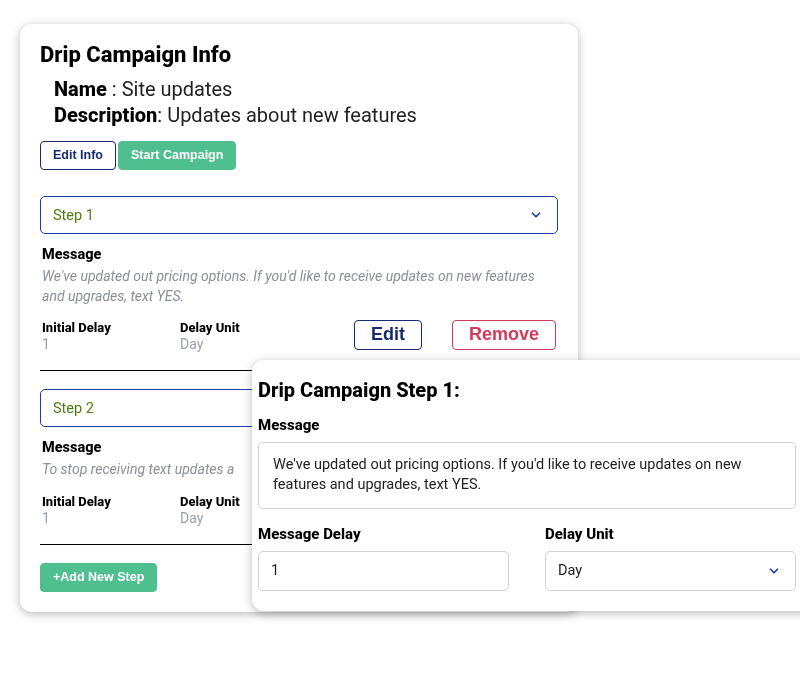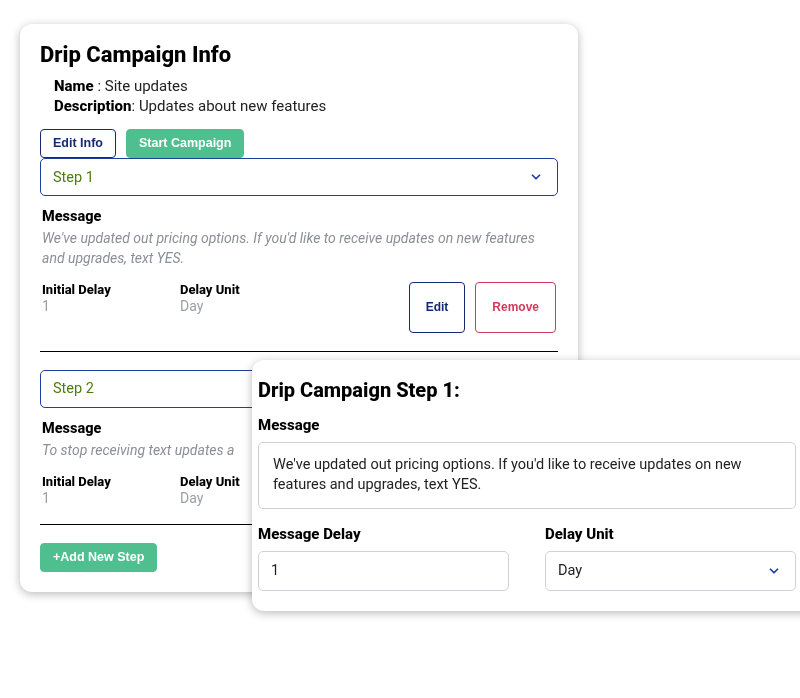--- a/index.html
+++ b/index.html
@@ -23,32 +23,33 @@
       top: 24px;
       width: 558px;
     }
     h1 {
       font-size: 22px;
       font-weight: 800;
       color: #000;
       margin-bottom: 10px;
     }
     .info-row {
-      font-size: 15px;
+      font-size: 20px;
       color: #222;
       margin: 2px 0 2px 14px;
     }
     .info-row .lbl {
       font-weight: 800;
       color: #000;
     }
     .btn-row {
       margin-top: 14px;
       display: flex;
-      gap: 10px;
+      gap: 2px;
+      margin-bottom: 26px;
     }
     .btn {
       font-weight: 700;
       font-size: 12.5px;
       padding: 6px 12px;
       border-radius: 4px;
       cursor: pointer;
       line-height: 1.2;
     }
     .btn-outline-primary {
@@ -119,21 +120,21 @@
     .delay-val {
       font-size: 14px;
       color: #9aa0a8;
       margin-top: 1px;
     }
     .step-actions {
       margin-left: auto;
       display: flex;
       gap: 10px;
     }
-    .step-actions .btn { padding: 17px 16px; font-size: 12px; }
+    .step-actions .btn { padding: 3px 16px; font-size: 18px; margin-left: 20px; }
     .add-step {
       margin-top: 8px;
     }
 
     
     .card-edit {
       left: 252px;
       top: 360px;
       width: 564px;
       padding-left: 6px;

